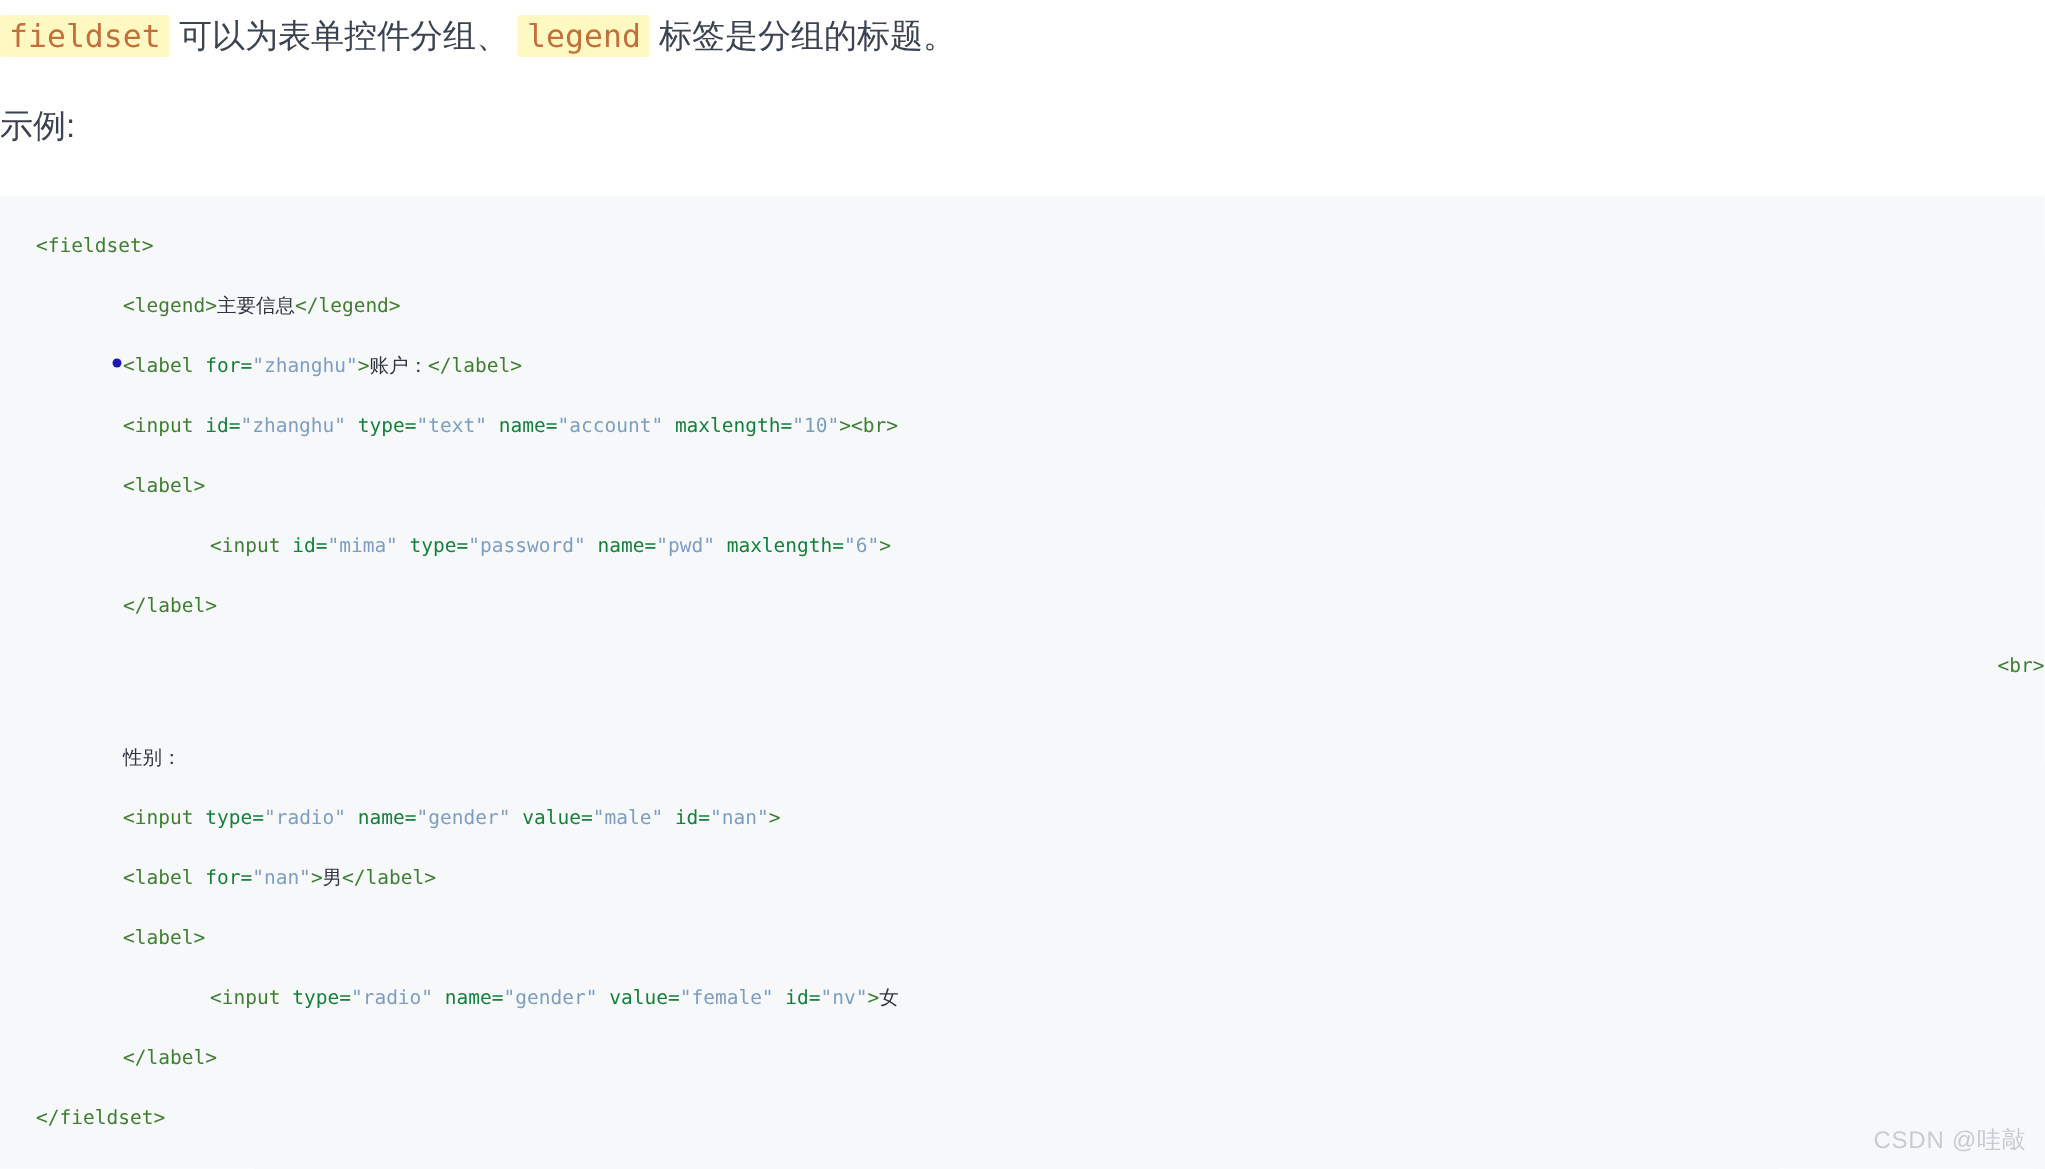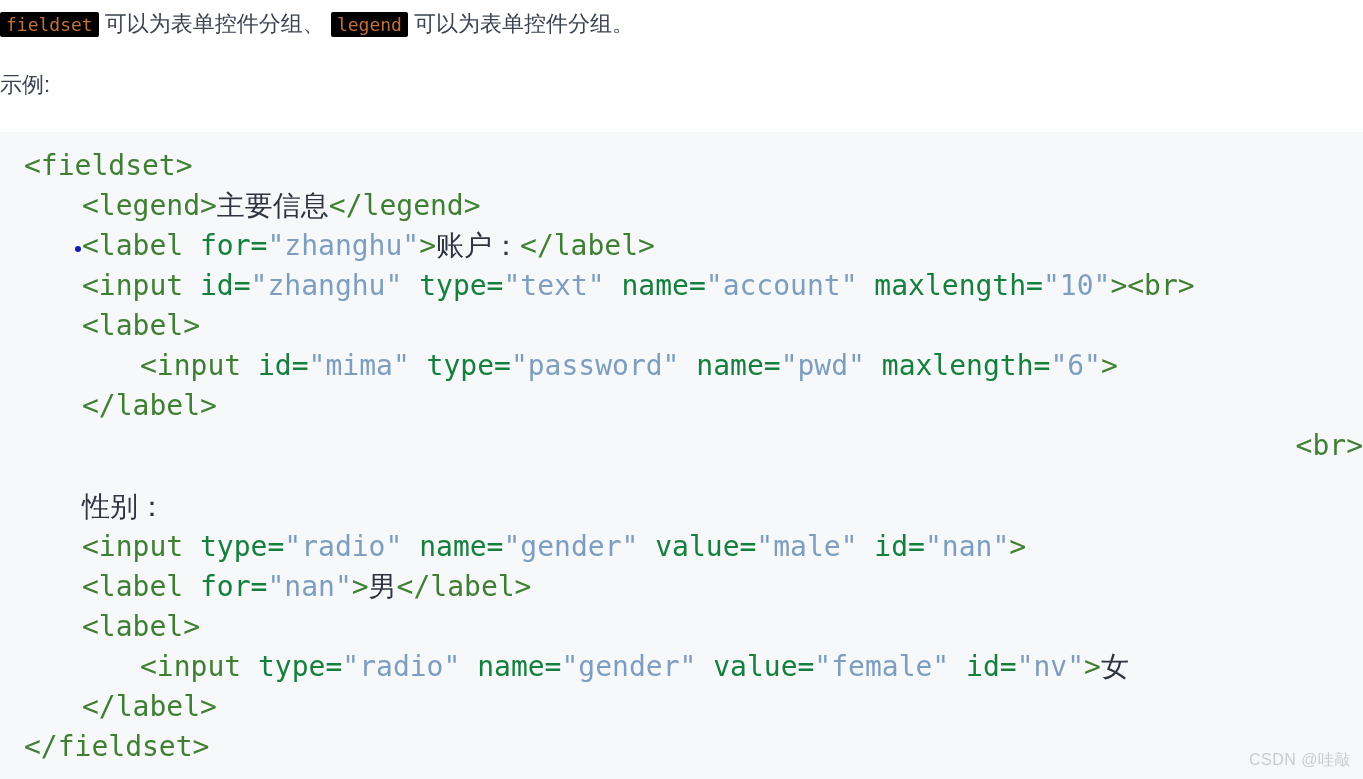--- a/index.html
+++ b/index.html
@@ -24,38 +24,38 @@
     line-height: 40px;
     color: #3b4351;
     white-space: nowrap;
     font-family: "Liberation Sans", "DejaVu Sans", sans-serif;
   }
   .para-1 { padding-top: 4px; }
   .para-2 { padding-top: 20px; }
 
   .inline-code {
     font-family: "DejaVu Sans Mono", "Liberation Mono", monospace;
-    font-size: 18px;
+    font-size: 21px;
     color: #c2703a;
-    background: #000000;
+    background: #fef9c3;
     padding: 2px 6px;
     border-radius: 2px;
   }
 
   
   .code-block {
     margin-top: 27px;
     background: #f7f8f9;
     padding: 14px 0 0 0;
     min-height: 640px;
     position: relative;
   }
   .code-line {
     font-family: "DejaVu Sans Mono", "Liberation Mono", monospace;
-    font-size: 28px;
+    font-size: 13px;
     line-height: 40px;
     height: 40px;
     white-space: pre;
     color: #333333;
     padding-left: 24px;
   }
 
   
   .tok-tag    { color: #3f7f33; }
   .tok-attr   { color: #15803d; }
@@ -85,21 +85,21 @@
     font-family: "Liberation Sans", "DejaVu Sans", sans-serif;
     letter-spacing: 0.5px;
     user-select: none;
   }
 </style>
 </head>
 <body>
 
 <div class="prose">
 
-  <div class="para para-1"><span class="inline-code">fieldset</span><span> 可以为表单控件分组、 </span><span class="inline-code">legend</span><span> 可以为表单控件分组。</span></div>
+  <div class="para para-1"><span class="inline-code">fieldset</span><span> 可以为表单控件分组、 </span><span class="inline-code">legend</span><span> 标签是分组的标题。</span></div>
 
   <div class="para para-2">示例:</div>
 
 </div>
 
 <div class="code-block" id="code-block">
     <div class="code-line" style="padding-left: 24px;"><span class="tok-tag">&lt;fieldset&gt;</span></div>
     <div class="code-line" style="padding-left: 82px;"><span class="tok-tag">&lt;legend&gt;</span><span class="tok-text">主要信息</span><span class="tok-tag">&lt;/legend&gt;</span></div>
     <div class="code-line" style="padding-left: 82px;"><span class="caret-dot"></span><span class="tok-tag">&lt;label </span><span class="tok-attr">for=</span><span class="tok-val">"zhanghu"</span><span class="tok-tag">&gt;</span><span class="tok-text">账户：</span><span class="tok-tag">&lt;/label&gt;</span></div>
     <div class="code-line" style="padding-left: 82px;"><span class="tok-tag">&lt;input </span><span class="tok-attr">id=</span><span class="tok-val">"zhanghu"</span><span class="tok-attr"> type=</span><span class="tok-val">"text"</span><span class="tok-attr"> name=</span><span class="tok-val">"account"</span><span class="tok-attr"> maxlength=</span><span class="tok-val">"10"</span><span class="tok-tag">&gt;&lt;br&gt;</span></div>

